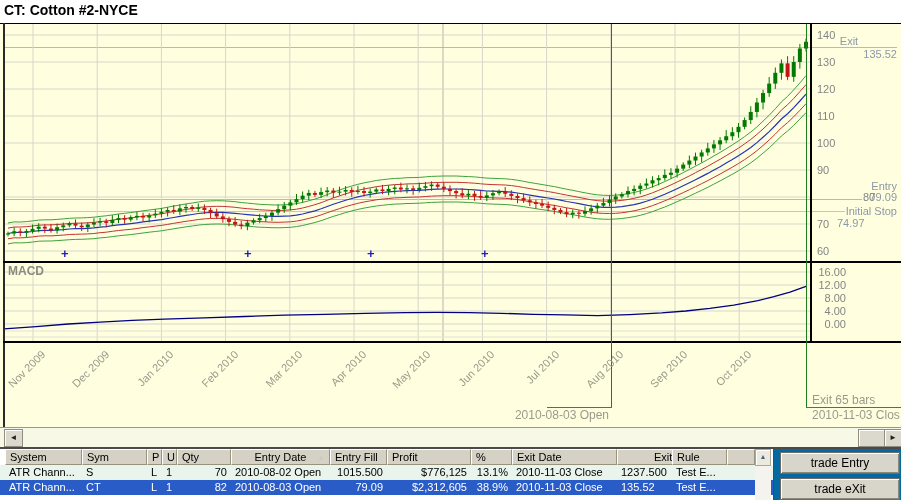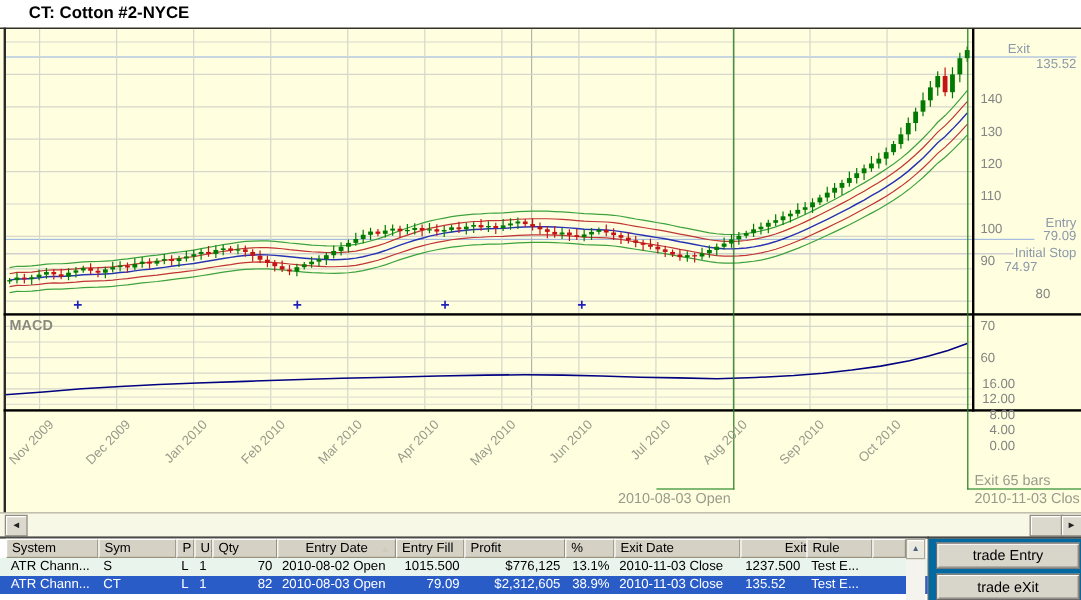--- a/index.html
+++ b/index.html
@@ -1,20 +1,20 @@
 <!DOCTYPE html>
 <html><head>
 <meta charset="utf-8">
 <style>
   html,body{margin:0;padding:0;background:#888;}
   #app{position:relative;width:901px;height:500px;background:#ffffe0;
        font-family:"Liberation Sans",sans-serif;overflow:hidden;}
   .abs{position:absolute;}
   .line{position:absolute;}
-  .ticklabel{position:absolute;color:#848484;font-size:11px;line-height:12px;margin-top:48px;}
+  .ticklabel{position:absolute;color:#848484;font-size:11px;line-height:12px;}
   .xlabel{position:absolute;color:#9a9a8c;font-size:11px;white-space:nowrap;
           text-align:right;transform:rotate(-45deg);transform-origin:100% 0;}
   .anno{position:absolute;color:#8c98a8;font-size:11px;line-height:12px;white-space:nowrap;}
   .axanno{position:absolute;color:#9a9a8c;font-size:12px;line-height:13px;white-space:nowrap;}
   .plus{position:absolute;color:#1f1fbb;font-size:13px;font-weight:bold;line-height:10px;}
   .btn3d{position:absolute;background:#d8d5ca;border:1px solid #6b6b6b;
          box-shadow:inset 1px 1px 0 #ffffff, inset -1px -1px 0 #8a877c;
          font-size:12px;color:#000;text-align:center;cursor:default;}
   .sbbtn{position:absolute;background:#dbd8cd;border:1px solid #8f8c80;
          box-shadow:inset 1px 1px 0 #fff;color:#222;font-size:8px;
@@ -26,21 +26,21 @@
   .tcell{position:absolute;font-size:11px;padding:1px 4px;box-sizing:border-box;height:15px;
          white-space:nowrap;overflow:hidden;line-height:13px;}
   svg{position:absolute;}
 </style>
 </head>
 <body>
 
 <div id="app">
 
   <div class="abs" style="left:0;top:0;width:901px;height:23px;background:#ffffff;">
-    <div class="abs" style="left:24px;top:2px;font-size:14px;font-weight:bold;color:#000;">CT: Cotton #2-NYCE</div>
+    <div class="abs" style="left:4px;top:2px;font-size:14px;font-weight:bold;color:#000;">CT: Cotton #2-NYCE</div>
   </div>
   <div class="line" style="left:0;top:23px;width:901px;height:1px;background:#000;"></div>
 
   <div class="line" style="left:3px;top:23px;width:2px;height:404px;background:#2a2a2a;z-index:4;"></div>
   <div class="line" style="left:3px;top:261px;width:898px;height:2px;background:#000;z-index:4;"></div>
   <div class="line" style="left:3px;top:341px;width:898px;height:2px;background:#000;z-index:4;"></div>
   <div class="line" style="left:810px;top:24px;width:2px;height:319px;background:#000;z-index:4;"></div>
 
   <div class="line" style="left:4px;top:47px;width:893px;height:1px;background:#a3bcdf;z-index:2;"></div>
   <div class="line" style="left:4px;top:199px;width:858px;height:1px;background:#a3bcdf;z-index:2;"></div>

